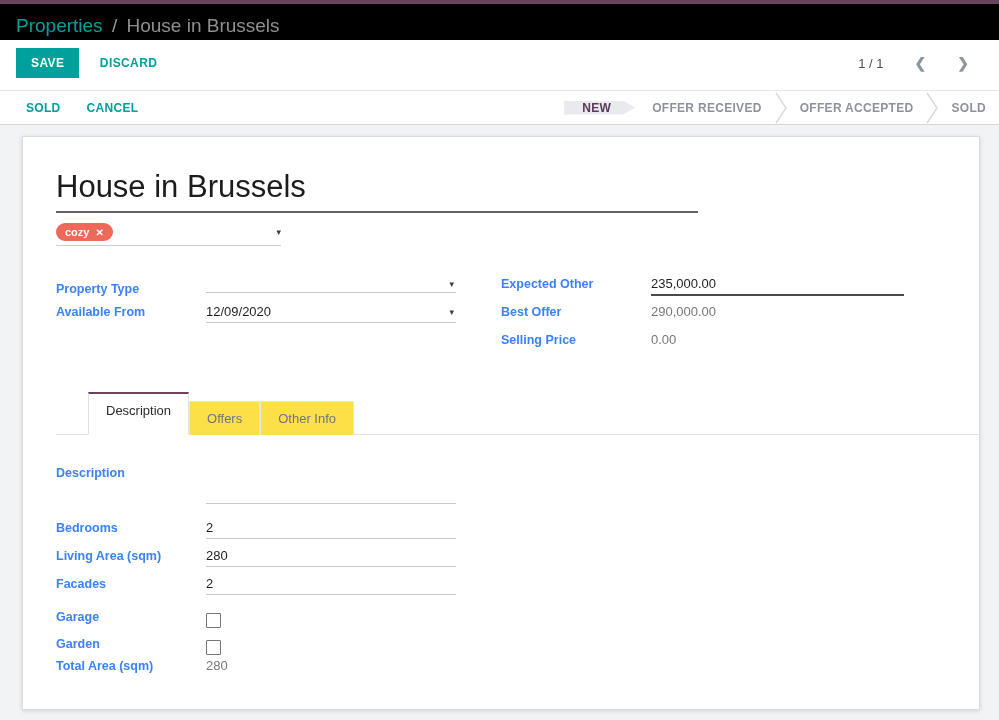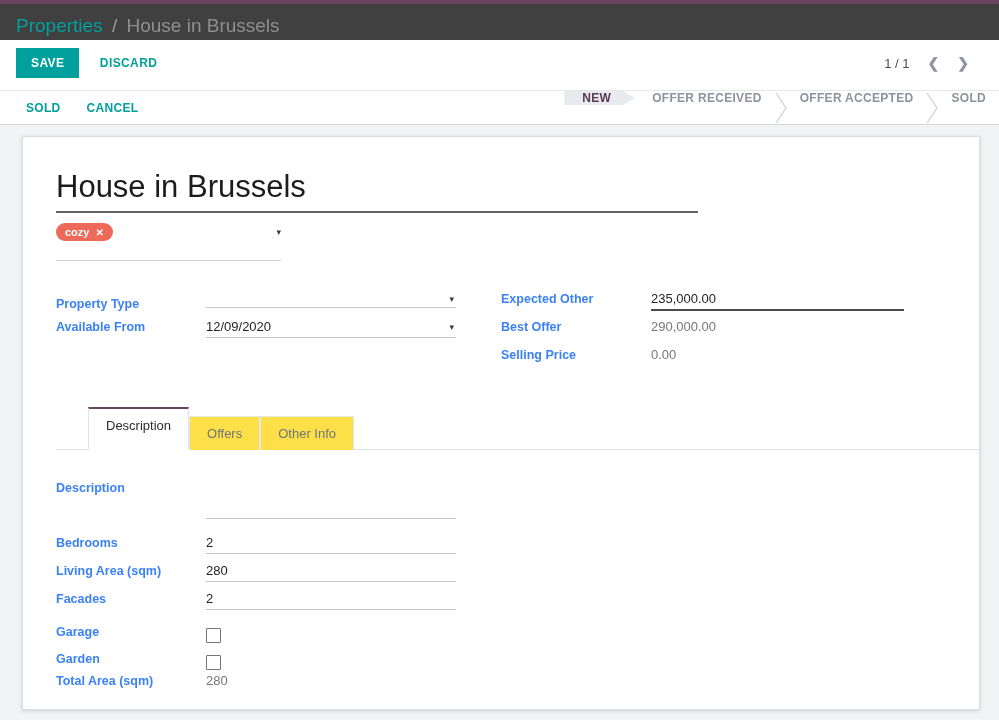--- a/index.html
+++ b/index.html
@@ -2,59 +2,59 @@
 <html><head>
 <meta charset="utf-8">
 <style>
   * { margin:0; padding:0; box-sizing:border-box; }
   html,body { width:999px; height:720px; overflow:hidden; }
   body { font-family:"Liberation Sans", sans-serif; background:#f2f3f4; }
 
   .top-strip { height:4px; background:#6b4560; }
 
   
-  .breadcrumb-bar { background:#404040; padding:11px 16px 3px 16px; font-size:19px; }
+  .breadcrumb-bar { background:#000000; padding:11px 16px 3px 16px; font-size:19px; }
   .crumb-link { color:#00a09d; cursor:pointer; text-decoration:none; }
   .crumb-sep { color:#9a9a9a; padding:0 4px; }
   .crumb-current { color:#8f8f8f; }
 
   
   .control-bar { background:#fff; display:flex; justify-content:space-between; align-items:center;
                  padding:8px 16px 12px 16px; border-bottom:1px solid #e7e7e7; }
   .btn-save { background:#00a09d; color:#fff; border:none; font-weight:bold; font-size:12px;
               padding:8px 15px; letter-spacing:.4px; cursor:pointer; font-family:inherit; }
   .btn-discard { background:none; border:none; color:#00a09d; font-weight:bold; font-size:12px;
                  margin-left:16px; letter-spacing:.4px; cursor:pointer; font-family:inherit; }
-  .pager { display:flex; align-items:center; gap:18px; padding-right:14px; }
+  .pager { display:flex; align-items:center; gap:31px; padding-right:14px; }
   .pager-count { font-size:13px; color:#4d4d4d; }
   .pager-arrow { background:none; border:none; color:#8f95a0; font-size:14px; font-weight:bold;
                  cursor:pointer; line-height:1; font-family:inherit; }
 
   
   .status-bar { background:#fff; height:34px; display:flex; justify-content:space-between;
                 align-items:stretch; border-bottom:1px solid #d7d7d7; }
   .status-actions { display:flex; align-items:center; gap:26px; padding-left:26px; }
   .btn-flat { background:none; border:none; color:#00a09d; font-weight:bold; font-size:12px;
               letter-spacing:.3px; cursor:pointer; font-family:inherit; }
-  .stages { display:flex; align-items:flex-start; }
+  .stages { display:flex; align-items:center; }
   .stage { display:flex; align-items:center; font-size:12px; font-weight:bold; letter-spacing:.3px; }
   .stage.active { background:#e8eaee; color:#5b3a57; padding:0 24px 0 18px; margin-right:4px;
                   clip-path:polygon(0 0, calc(100% - 12px) 0, 100% 50%, calc(100% - 12px) 100%, 0 100%); }
   .stage.inactive { color:#8d929e; padding:0 13px; cursor:pointer; }
   .stage-sep { align-self:center; }
 
   
   .main-area { padding:11px 19px 0 22px; }
   .sheet { background:#fff; border:1px solid #d9dde3; box-shadow:0 1px 4px rgba(60,60,80,.18);
            width:958px; height:574px; padding:32px 0 0 33px; }
 
   .title-input { font-size:31px; color:#1c1c1c; width:642px; border-bottom:2px solid #636363;
                  padding-bottom:6px; white-space:nowrap; }
 
-  .tag-field { width:225px; margin-top:10px; border-bottom:1px solid #cfcfcf; padding-bottom:19px;
+  .tag-field { width:225px; margin-top:10px; border-bottom:1px solid #cfcfcf; padding-bottom:4px;
                display:flex; align-items:center; justify-content:space-between; }
   .tag-pill { background:#ed6a5b; color:#fff; font-size:11px; font-weight:bold; border-radius:11px;
               padding:3px 9px; display:inline-flex; align-items:center; gap:6px; }
   .tag-remove { cursor:pointer; font-size:10px; }
   .caret { color:#3a3a3a; font-size:9px; cursor:pointer; }
 
   
   .o-group { display:flex; margin-top:30px; }
   .col-left { width:400px; }
   .col-right { width:403px; margin-left:45px; }

